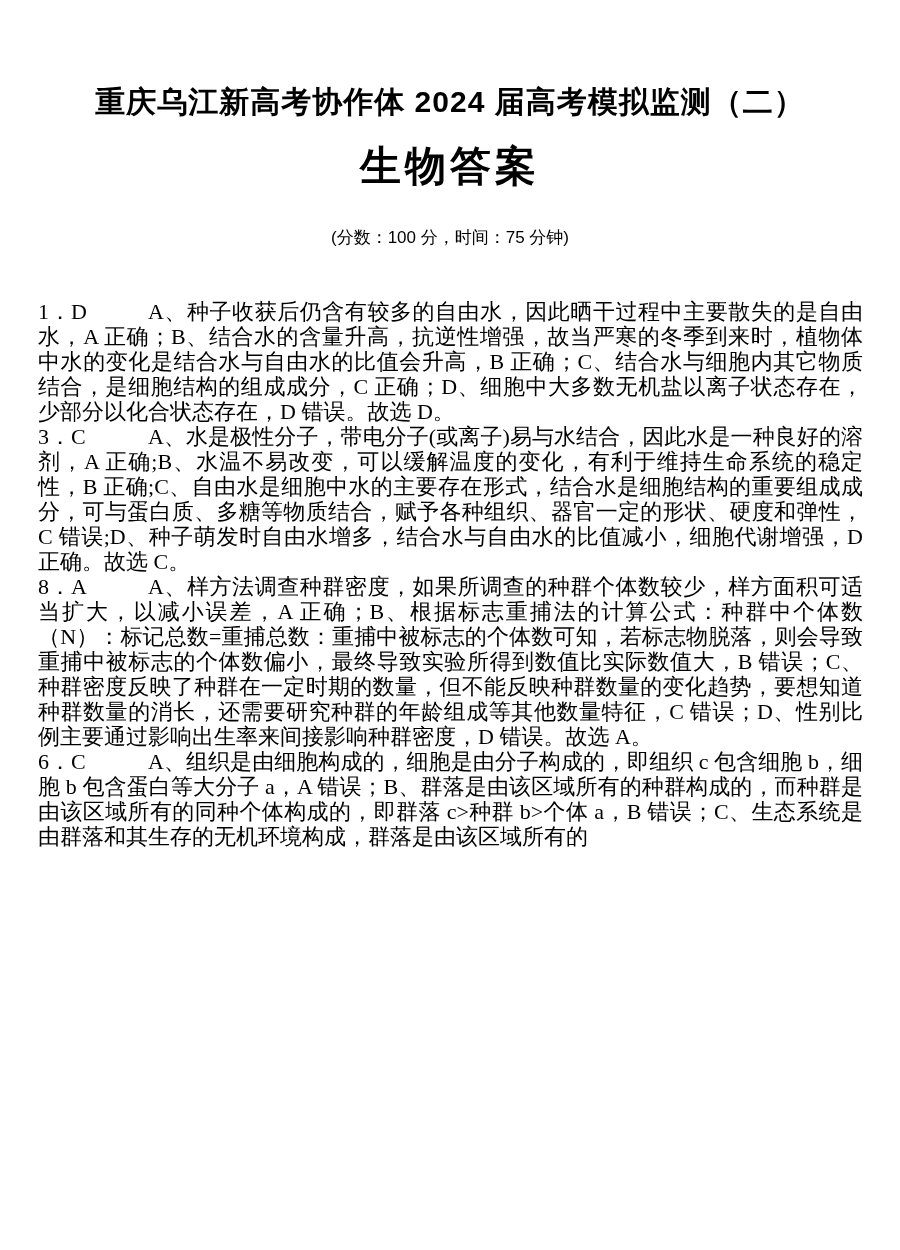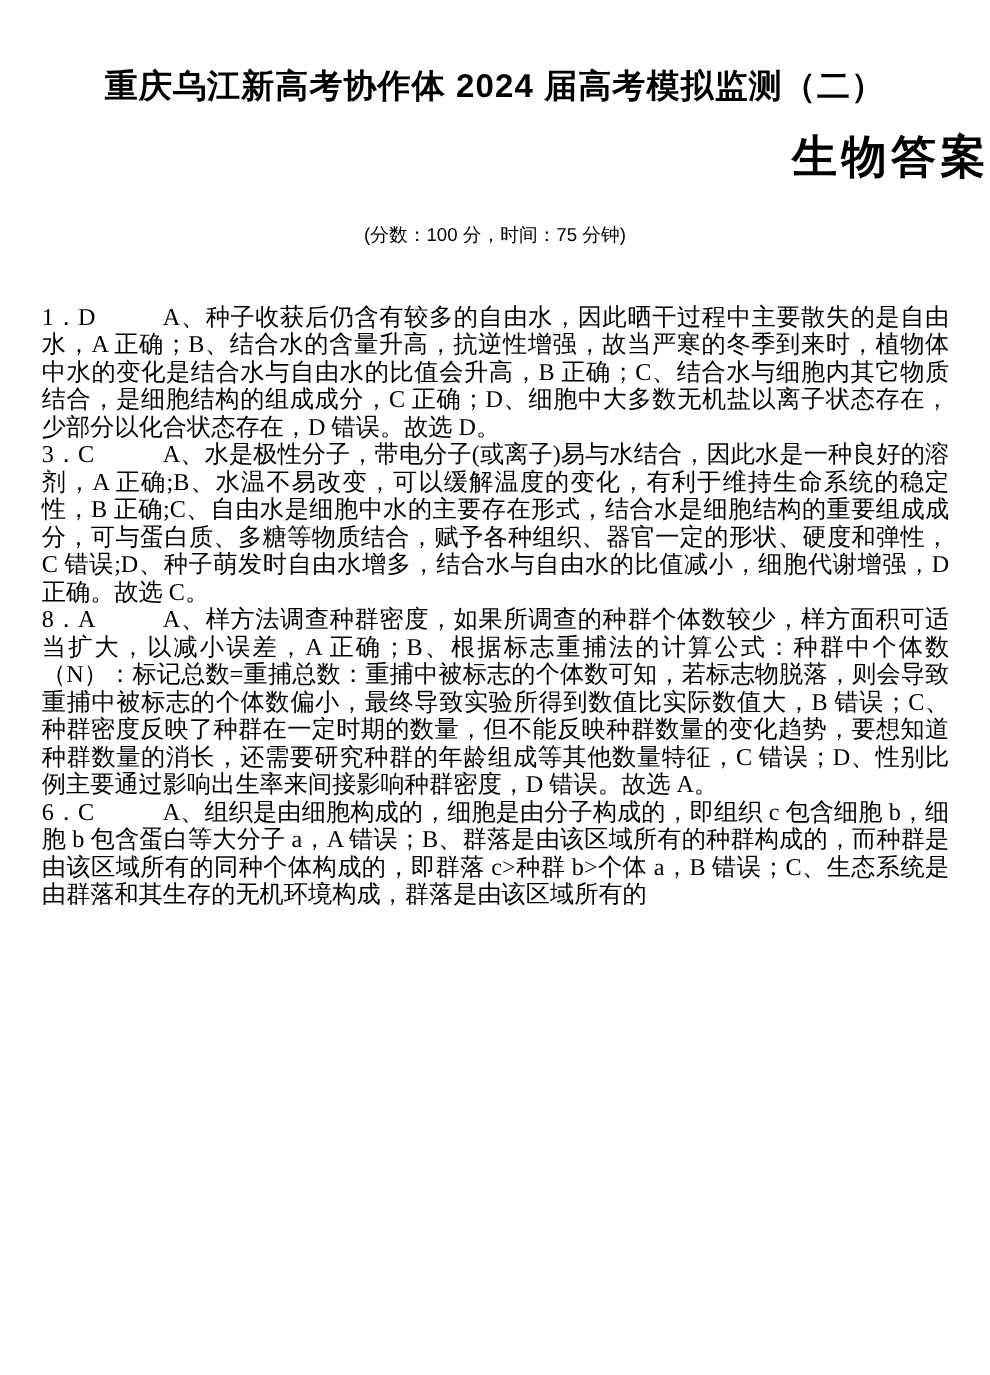--- a/index.html
+++ b/index.html
@@ -15,25 +15,25 @@
     color: #000000;
     overflow: hidden;
     font-family: "Liberation Serif", serif;
   }
   .doc-title {
     text-align: center;
     font-family: "Liberation Sans", sans-serif;
     font-weight: 700;
     font-size: 30px;
     letter-spacing: 1px;
-    padding-top: 58px;
+    padding-top: 82px;
     margin: 0;
   }
   .doc-subtitle {
-    text-align: right;
+    text-align: center;
     font-family: "Liberation Sans", sans-serif;
     font-weight: 700;
     font-size: 41px;
     letter-spacing: 4px;
     margin: 16px 0 0 0;
   }
   .doc-meta {
     text-align: center;
     font-family: "Liberation Sans", sans-serif;
     font-weight: 400;

